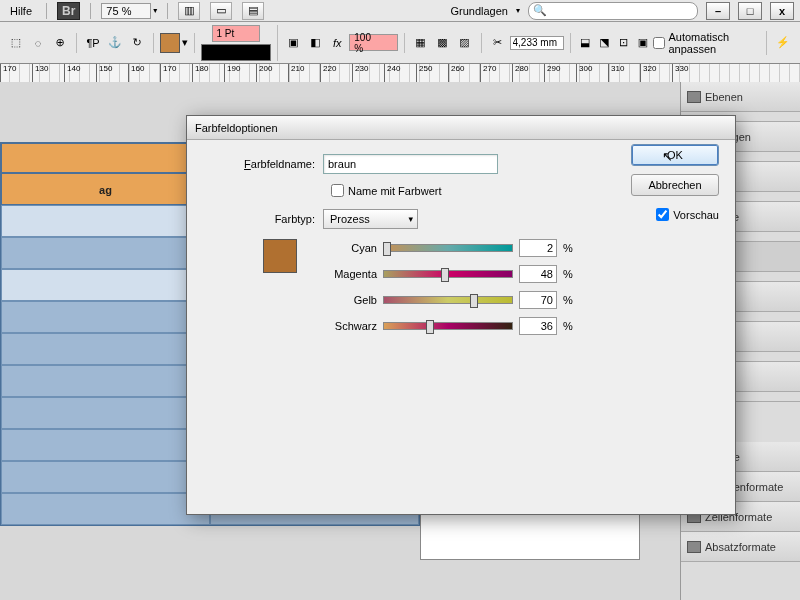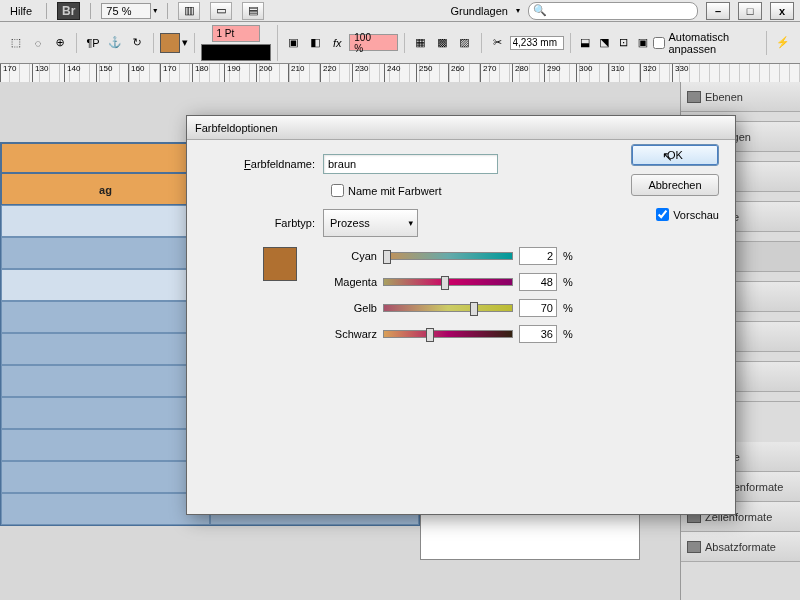--- a/index.html
+++ b/index.html
@@ -57,21 +57,21 @@
 .swatches-panel .icons { display: flex; gap: 2px; font-size: 10px; }
 
 .dialog { position: absolute; left: 186px; top: 115px; width: 550px; height: 400px; background: #efefef; border: 1px solid #666; box-shadow: 4px 4px 18px rgba(0,0,0,0.4); }
 .dialog .titlebar { height: 24px; background: linear-gradient(#fafafa,#d8d8d8); border-bottom: 1px solid #aaa; display: flex; align-items: center; padding: 0 8px; font-size: 11px; border-radius: 4px 4px 0 0; }
 .dialog .body { position: relative; padding: 14px 16px; height: calc(100% - 24px); }
 .dialog .form-row { display: flex; align-items: center; margin-bottom: 10px; }
 .dialog .form-row .lbl { width: 120px; text-align: right; padding-right: 8px; }
 .dialog .text-input { border: 1px solid #8aa; background: #fff; height: 20px; padding: 0 4px; width: 175px; box-shadow: inset 1px 1px 2px rgba(0,0,0,.1); }
 .dialog .checkbox-row { display: flex; align-items: center; margin-left: 128px; margin-bottom: 12px; gap: 4px; }
 .dialog .checkbox-row input { width: 13px; height: 13px; }
-.dialog .select { border: 1px solid #999; background: linear-gradient(#fff,#e4e4e4); height: 28px; padding: 0 18px 0 6px; display: flex; align-items: center; position: relative; }
+.dialog .select { border: 1px solid #999; background: linear-gradient(#fff,#e4e4e4); height: 20px; padding: 0 18px 0 6px; display: flex; align-items: center; position: relative; }
 .dialog .select::after { content: "▾"; position: absolute; right: 4px; font-size: 9px; }
 .dialog .select.narrow { width: 95px; }
 .dialog .select.wide { width: 220px; }
 .dialog .color-preview { width: 34px; height: 34px; background: #b07030; border: 1px solid #555; margin-left: 60px; margin-right: 20px; }
 .dialog .sliders { display: flex; flex-direction: column; gap: 8px; }
 .dialog .slider-row { display: flex; align-items: center; gap: 6px; }
 .dialog .slider-row .sl-lbl { width: 60px; text-align: right; }
 .dialog .slider-row .track { width: 130px; height: 8px; border: 1px solid #888; position: relative; }
 .dialog .slider-row .knob { position: absolute; top: -3px; width: 8px; height: 14px; background: #ddd; border: 1px solid #555; transform: translateX(-50%); }
 .dialog .slider-row .val-input { width: 38px; height: 18px; border: 1px solid #999; background: #fff; text-align: right; padding: 0 3px; }

